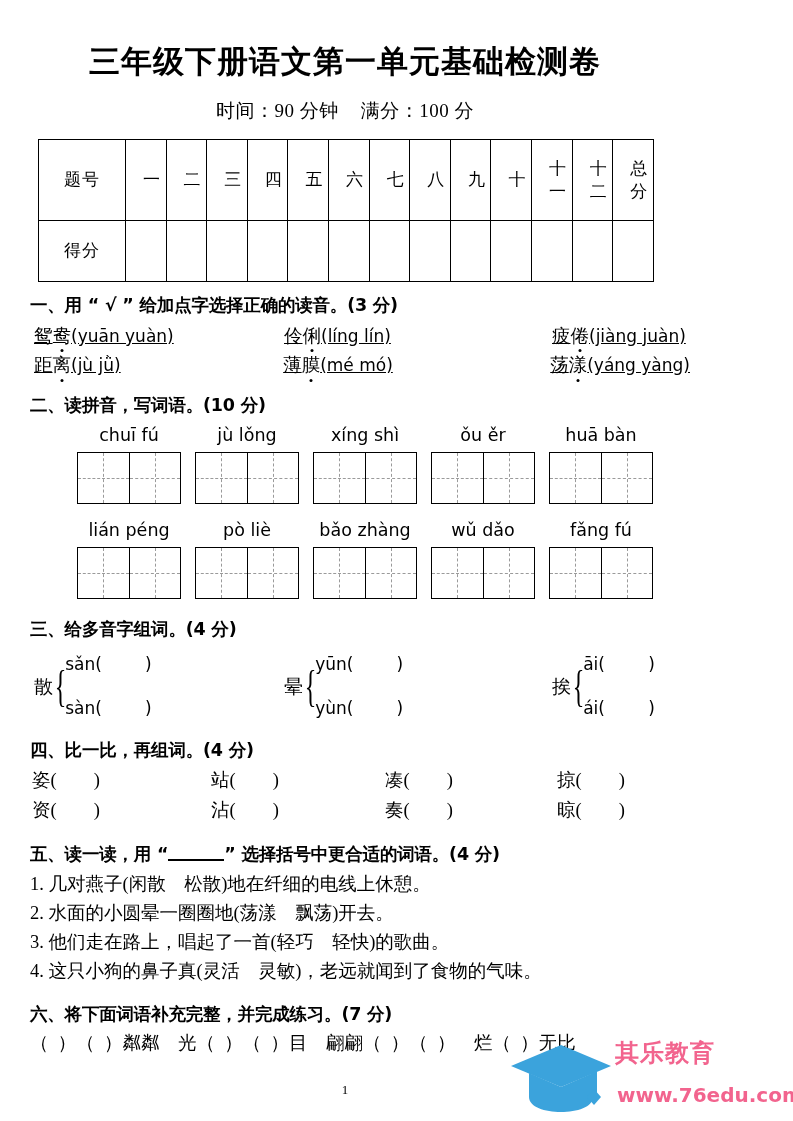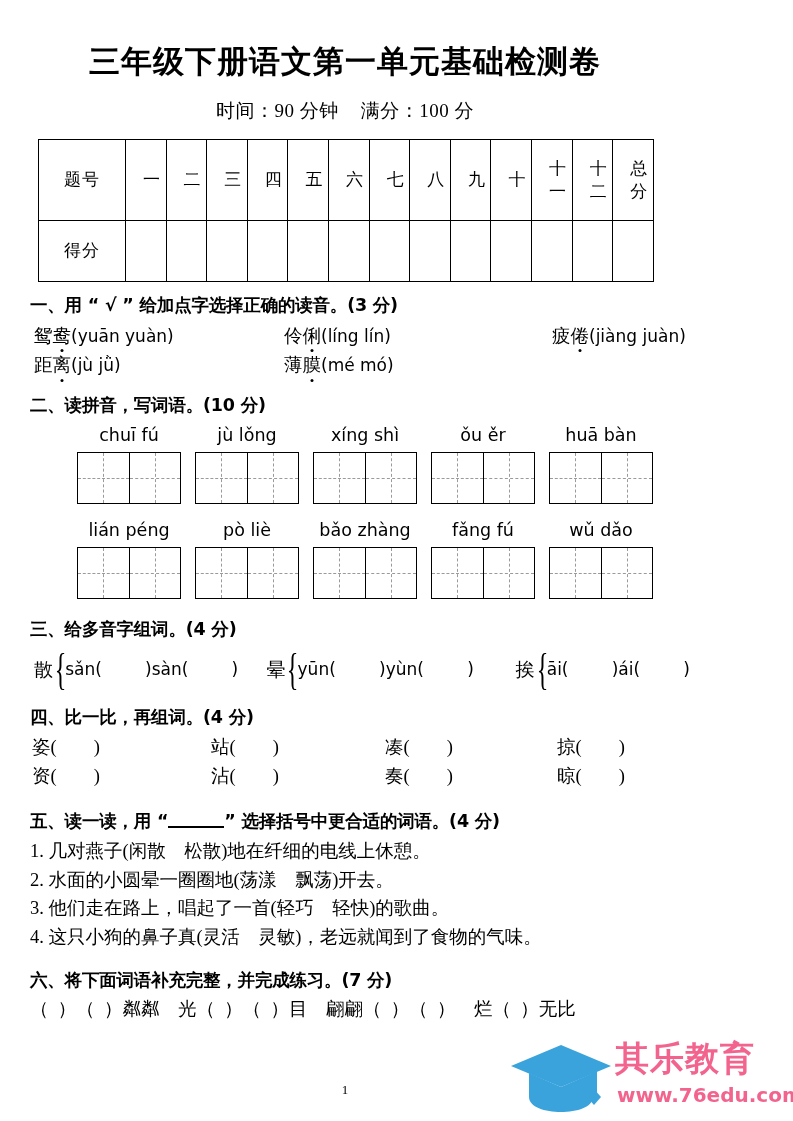--- a/index.html
+++ b/index.html
@@ -89,20 +89,21 @@
   .q1-row {
     display: flex;
     padding-left: 34px;
     line-height: 1.5;
     margin-bottom: 2px;
   }
   .q1-item {
     font-family: "Liberation Serif", serif;
     font-size: 18.5px;
     white-space: nowrap;
+    text-decoration: underline;
   }
   .q1-item:nth-child(1) { width: 250px; }
   .q1-item:nth-child(2) { width: 268px; }
   .dotchar {
     position: relative;
     display: inline-block;
   }
   .dotchar::after {
     content: "";
     position: absolute;
@@ -188,20 +189,22 @@
     font-size: 44px;
     line-height: 0.85;
     font-weight: 300;
     transform: scaleX(0.55);
     transform-origin: center;
     display: inline-block;
     margin: 0 -6px 0 -4px;
   }
   .q3-pairs {
     display: flex;
+    flex-direction: column;
+    gap: 16px;
   }
   .q3-pair {
     font-family: "DejaVu Sans", sans-serif;
     font-size: 17px;
     line-height: 1.62;
     white-space: pre;
   }
 
   
   .q4-row {
@@ -251,21 +254,21 @@
     top: 6px;
     width: 108px;
     height: 78px;
   }
   .wm-brand {
     position: absolute;
     left: 110px;
     top: 8px;
     font-family: "DejaVu Sans", sans-serif;
     font-weight: bold;
-    font-size: 34px;
+    font-size: 24px;
     letter-spacing: 1px;
     line-height: 1;
   }
   .wm-url {
     position: absolute;
     left: 112px;
     top: 52px;
     font-family: "DejaVu Sans", sans-serif;
     font-weight: bold;
     font-size: 20px;
@@ -334,20 +337,21 @@
   <div class="sec-head">一、用 “ √ ” 给加点字选择正确的读音。(3 分)</div>
   <div class="q1-rows">
     <div class="q1-row">
       <span class="q1-item"><span>鸳</span><span class="dotchar">鸯</span><span class="pin">(yuān yuàn)</span></span>
       <span class="q1-item"><span>伶</span><span class="dotchar">俐</span><span class="pin">(líng lín)</span></span>
       <span class="q1-item"><span>疲</span><span class="dotchar">倦</span><span class="pin">(jiàng juàn)</span></span>
     </div>
     <div class="q1-row">
       <span class="q1-item"><span>距</span><span class="dotchar">离</span><span class="pin">(jù jǜ)</span></span>
       <span class="q1-item"><span>薄</span><span class="dotchar">膜</span><span class="pin">(mé mó)</span></span>
+      <span class="q1-item"><span>荡</span><span class="dotchar">漾</span><span class="pin">(yáng yàng)</span></span>
     </div>
   </div>
 
   <div class="sec-head">二、读拼音，写词语。(10 分)</div>
   <div class="q2-block">
     <div class="q2-row">
       <div class="q2-cell">
         <div class="q2-pinyin">chuī fú</div>
         <div class="tianzige">
             <div class="tz-cell"></div>
@@ -400,28 +404,28 @@
           </div>
       </div>
       <div class="q2-cell">
         <div class="q2-pinyin">bǎo zhàng</div>
         <div class="tianzige">
             <div class="tz-cell"></div>
             <div class="tz-cell"></div>
           </div>
       </div>
       <div class="q2-cell">
+        <div class="q2-pinyin">wǔ dǎo</div>
+        <div class="tianzige">
+            <div class="tz-cell"></div>
+            <div class="tz-cell"></div>
+          </div>
+      </div>
+      <div class="q2-cell">
         <div class="q2-pinyin">fǎng fú</div>
-        <div class="tianzige">
-            <div class="tz-cell"></div>
-            <div class="tz-cell"></div>
-          </div>
-      </div>
-      <div class="q2-cell">
-        <div class="q2-pinyin">wǔ dǎo</div>
         <div class="tianzige">
             <div class="tz-cell"></div>
             <div class="tz-cell"></div>
           </div>
       </div>
     </div>
   </div>
 
   <div class="sec-head" style="padding-top:18px;">三、给多音字组词。(4 分)</div>
   <div class="q3-row">

